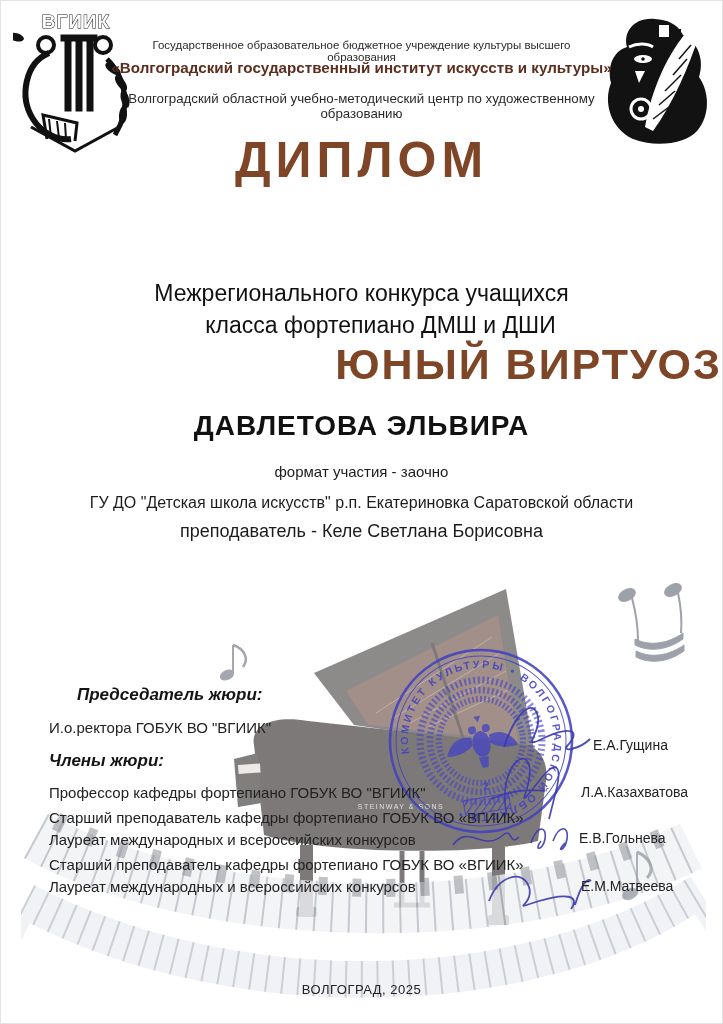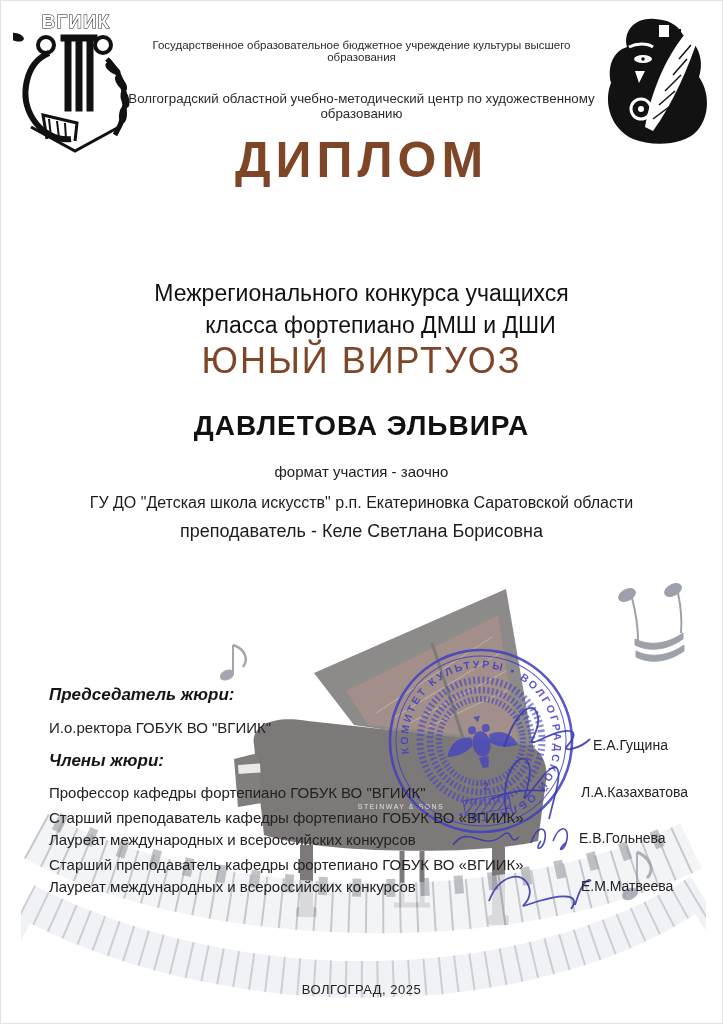--- a/index.html
+++ b/index.html
@@ -10,21 +10,21 @@
   }
   .abs{position:absolute;}
   .ctr{left:0; right:0; text-align:center;}
   .brown{color:#7e4527;}
   .hdr1{top:38px; left:135px; right:135px; text-align:center; font-size:11.5px; color:#2a2a2a;}
   .hdr2{top:58px; left:110px; right:110px; text-align:center; font-size:15.2px; font-weight:bold; color:#5d2e1f;}
   .hdr3{top:90px; left:110px; right:110px; text-align:center; font-size:13.3px; color:#2a2a2a;}
   .diplom{top:130px; font-size:50px; font-weight:800; letter-spacing:5px;}
   .degree{top:192px; font-size:33px; font-weight:800; letter-spacing:1px;}
   .comp{font-size:23px; color:#111;}
-  .compname{top:339px; font-size:36px; font-weight:400; letter-spacing:2px;}
+  .compname{top:339px; font-size:43px; font-weight:700; letter-spacing:2px;text-align:right;}
   .recipient{top:409px; font-size:28px; font-weight:bold; color:#111; letter-spacing:1px;}
   .fmt{top:462px; font-size:15px;}
   .school{top:493px; font-size:16px;}
   .teacher{top:520px; font-size:18px;}
   .jury-h{left:48px; font-size:17px; font-weight:bold; font-style:italic; color:#151515;}
   .jury-l{left:48px; font-size:15px; color:#222; line-height:22px; width:500px;}
   .jname{font-size:14px; color:#222;}
   .footer{top:981px; font-size:13px; color:#222; letter-spacing:.5px;}
   .artwork{pointer-events:none;}
   .txt{z-index:4;}
@@ -185,34 +185,35 @@
     <circle cx="50" cy="52" r="1.8" fill="#121212"></circle>
     <path d="M42,64 L52,64 L46,76 Z" fill="#fff"></path>
     <path d="M36,40 C44,36 54,36 60,40" stroke="#fff" stroke-width="3" fill="none"></path>
     <circle cx="48" cy="102" r="10" stroke="#fff" stroke-width="3" fill="none"></circle>
     <circle cx="48" cy="102" r="3" fill="#fff"></circle>
     <rect x="66" y="18" width="10" height="12" fill="#fff"></rect>
     <rect x="80" y="22" width="8" height="8" fill="#121212"></rect>
   </svg>
 
   <div class="abs txt hdr1">Государственное образовательное бюджетное учреждение культуры высшего образования</div>
+  <div class="abs txt hdr2">«Волгоградский государственный институт искусств и культуры»</div>
   <div class="abs txt hdr3">Волгоградский областной учебно-методический центр по художественному образованию</div>
 
   <div class="abs txt ctr brown diplom">ДИПЛОМ</div>
 
   <div class="abs txt ctr comp" style="top:279px;">Межрегионального конкурса учащихся</div>
   <div class="abs txt ctr comp" style="top:311px;padding-left:38px;">класса фортепиано ДМШ и ДШИ</div>
   <div class="abs txt ctr brown compname">ЮНЫЙ ВИРТУОЗ</div>
 
   <div class="abs txt ctr recipient">ДАВЛЕТОВА ЭЛЬВИРА</div>
   <div class="abs txt ctr fmt">формат участия - заочно</div>
   <div class="abs txt ctr school">ГУ ДО "Детская школа искусств" р.п. Екатериновка Саратовской области</div>
   <div class="abs txt ctr teacher">преподаватель - Келе Светлана Борисовна</div>
 
-  <div class="abs txt jury-h" style="top:684px;">Председатель жюри:</div>
+  <div class="abs txt jury-h" style="top:684px;margin-left:28px;">Председатель жюри:</div>
   <div class="abs txt jury-l" style="top:716px;">И.о.ректора ГОБУК ВО "ВГИИК"</div>
   <div class="abs txt jname" style="left:592px; top:718px;margin-top:18px;">Е.А.Гущина</div>
 
   <div class="abs txt jury-h" style="top:750px;">Члены жюри:</div>
 
   <div class="abs txt jury-l" style="top:781px;">Профессор кафедры фортепиано ГОБУК ВО "ВГИИК"</div>
   <div class="abs txt jname" style="left:580px; top:783px;">Л.А.Казахватова</div>
 
   <div class="abs txt jury-l" style="top:806px;">Старший преподаватель кафедры фортепиано ГОБУК ВО «ВГИИК»</div>
   <div class="abs txt jury-l" style="top:828px;">Лауреат международных и всероссийских конкурсов</div>

